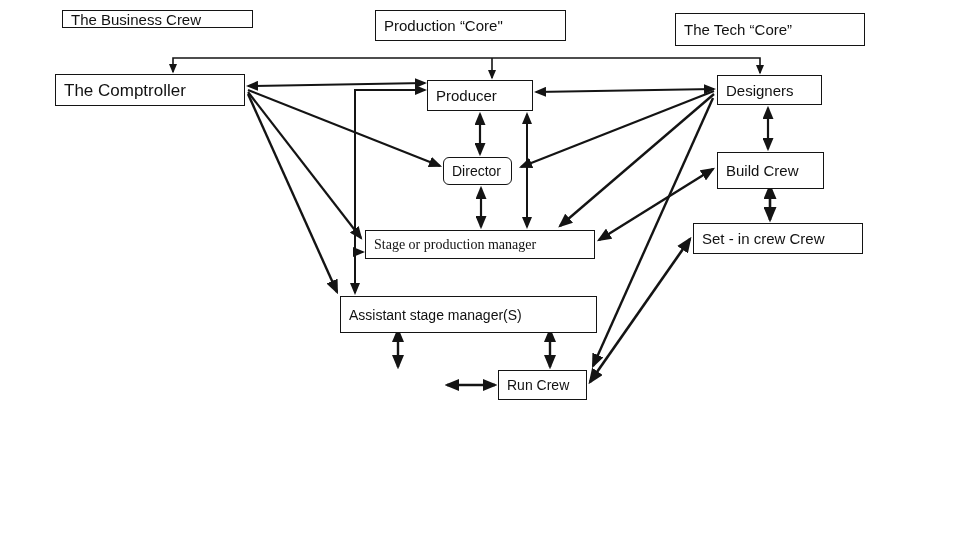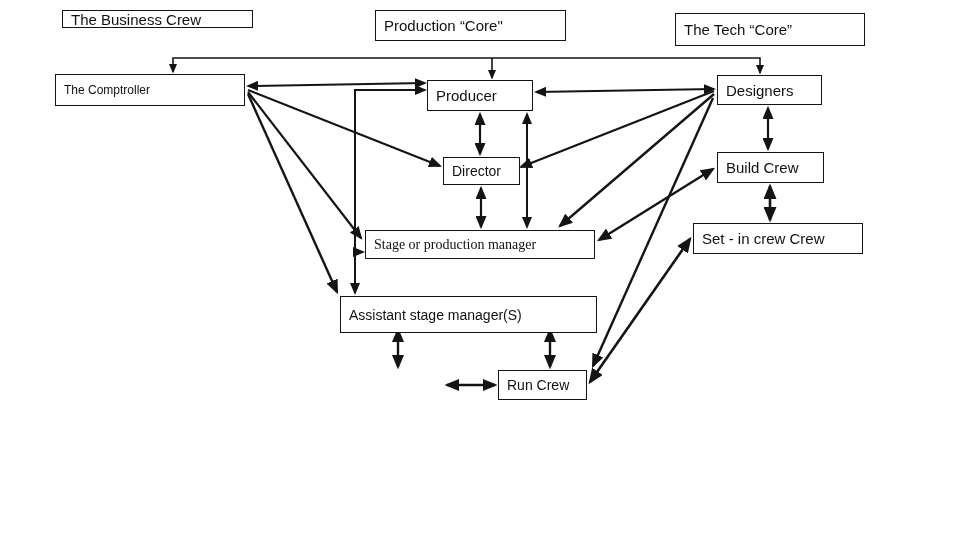--- a/index.html
+++ b/index.html
@@ -50,33 +50,33 @@
     </svg>
 <div class="node" style="left: 62px; top: 10px; width: 191px; height: 18px; font-size: 15px;">
       <span>The Business Crew</span>
     </div>
     <div class="node" style="left: 375px; top: 10px; width: 191px; height: 31px; font-size: 15px;">
       <span>Production “Core"</span>
     </div>
     <div class="node" style="left: 675px; top: 13px; width: 190px; height: 33px; font-size: 15px;">
       <span>The Tech “Core”</span>
     </div>
-    <div class="node" style="left: 55px; top: 74px; width: 190px; height: 32px; font-size: 12px;">
+    <div class="node" style="left: 55px; top: 74px; width: 190px; height: 32px; font-size: 17px;">
       <span>The Comptroller</span>
     </div>
     <div class="node" style="left: 427px; top: 80px; width: 106px; height: 31px; font-size: 15px;">
       <span>Producer</span>
     </div>
     <div class="node" style="left: 717px; top: 75px; width: 105px; height: 30px; font-size: 15px;">
       <span>Designers</span>
     </div>
-    <div class="node" style="left: 443px; top: 157px; width: 77px; height: 28px; font-size: 14px;">
+    <div class="node" style="left: 443px; top: 157px; width: 69px; height: 28px; font-size: 14px; border-radius: 6px;">
       <span>Director</span>
     </div>
-    <div class="node" style="left: 717px; top: 152px; width: 107px; height: 31px; font-size: 15px;">
+    <div class="node" style="left: 717px; top: 152px; width: 107px; height: 37px; font-size: 15px;">
       <span>Build Crew</span>
     </div>
     <div class="node" style="left: 365px; top: 230px; width: 230px; height: 29px; font-size: 14px; font-family: Liberation Serif, serif;">
       <span>Stage or production manager</span>
     </div>
     <div class="node" style="left: 693px; top: 223px; width: 170px; height: 31px; font-size: 15px;">
       <span>Set - in crew Crew</span>
     </div>
     <div class="node" style="left: 340px; top: 296px; width: 257px; height: 37px; font-size: 14px;">
       <span>Assistant stage manager(S)</span>

